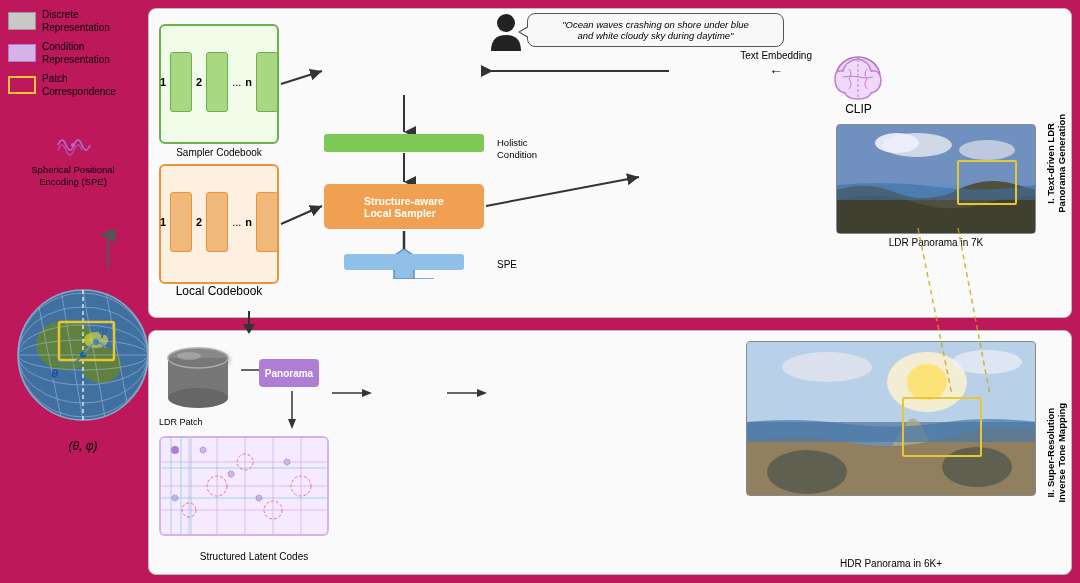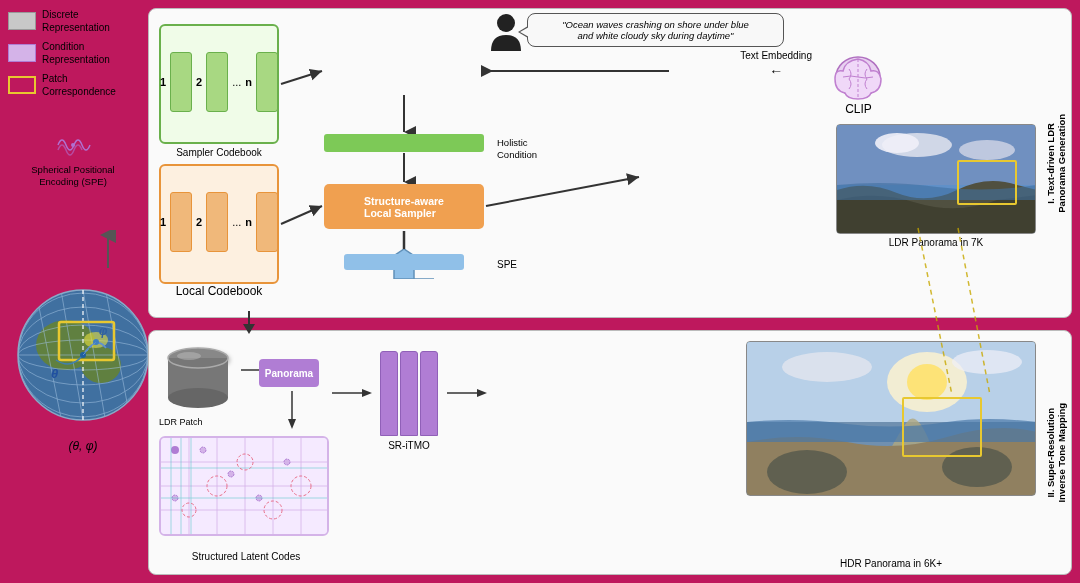--- a/index.html
+++ b/index.html
@@ -248,21 +248,21 @@
       left: 10px;
       top: 105px;
       width: 170px;
       height: 100px;
       background: #f5eaff;
       border: 2px solid #d4b3e8;
       border-radius: 6px;
     }
     .latent-label {
       position: absolute;
-      left: 12px;
+      left: 20px;
       bottom: 12px;
       font-size: 10px;
       width: 170px;
       text-align: center;
     }
 
     
     .sritmo-area {
       position: absolute;
       left: 225px;
@@ -664,28 +664,20 @@
     </div>
     <div class="latent-label">Structured Latent Codes</div>
 
     <div style="position:absolute;left:183px;top:55px;">
       <svg width="40" height="14" viewBox="0 0 40 14">
         <line x1="0" y1="7" x2="32" y2="7" stroke="#333" stroke-width="1.5"></line>
         <polygon points="30,3 40,7 30,11" fill="#333"></polygon>
       </svg>
     </div>
 
-    <div class="sritmo-area">
-      <div style="display:flex;gap:2px;justify-content:center;height:85px;align-items:flex-end;">
-        <div style="width:18px;height:85px;background:#b07dd4;border-radius:3px 3px 0 0;border:1px solid #9060b8;"></div>
-        <div style="width:18px;height:85px;background:#b07dd4;border-radius:3px 3px 0 0;border:1px solid #9060b8;"></div>
-        <div style="width:18px;height:85px;background:#b07dd4;border-radius:3px 3px 0 0;border:1px solid #9060b8;"></div>
-      </div>
-      <div class="sritmo-label">SR-iTMO</div>
-    </div>
 
     <div style="position:absolute;left:298px;top:55px;">
       <svg width="40" height="14" viewBox="0 0 40 14">
         <line x1="0" y1="7" x2="32" y2="7" stroke="#333" stroke-width="1.5"></line>
         <polygon points="30,3 40,7 30,11" fill="#333"></polygon>
       </svg>
     </div>
 
     <div class="hdr-panorama">
       <svg width="290" height="155" viewBox="0 0 290 155">

